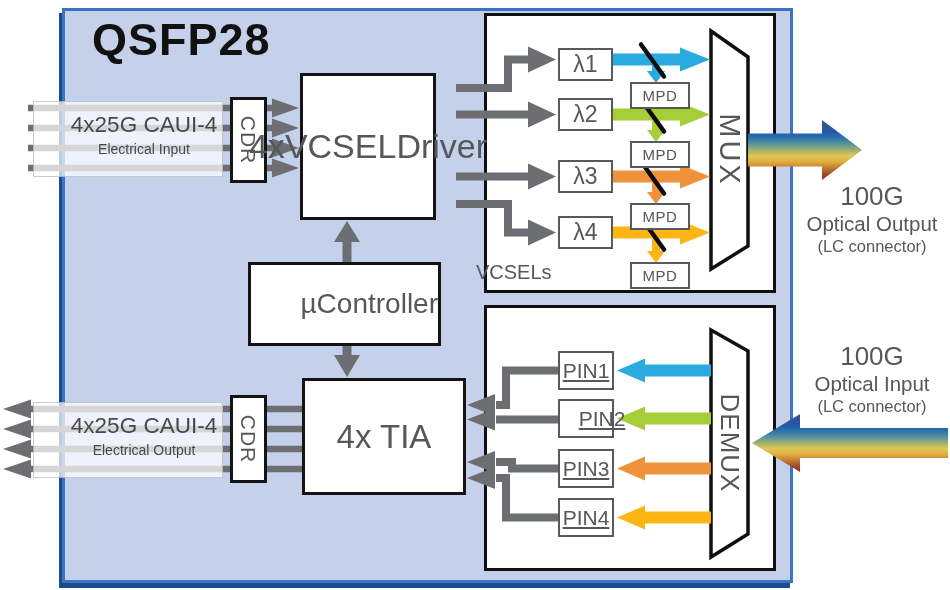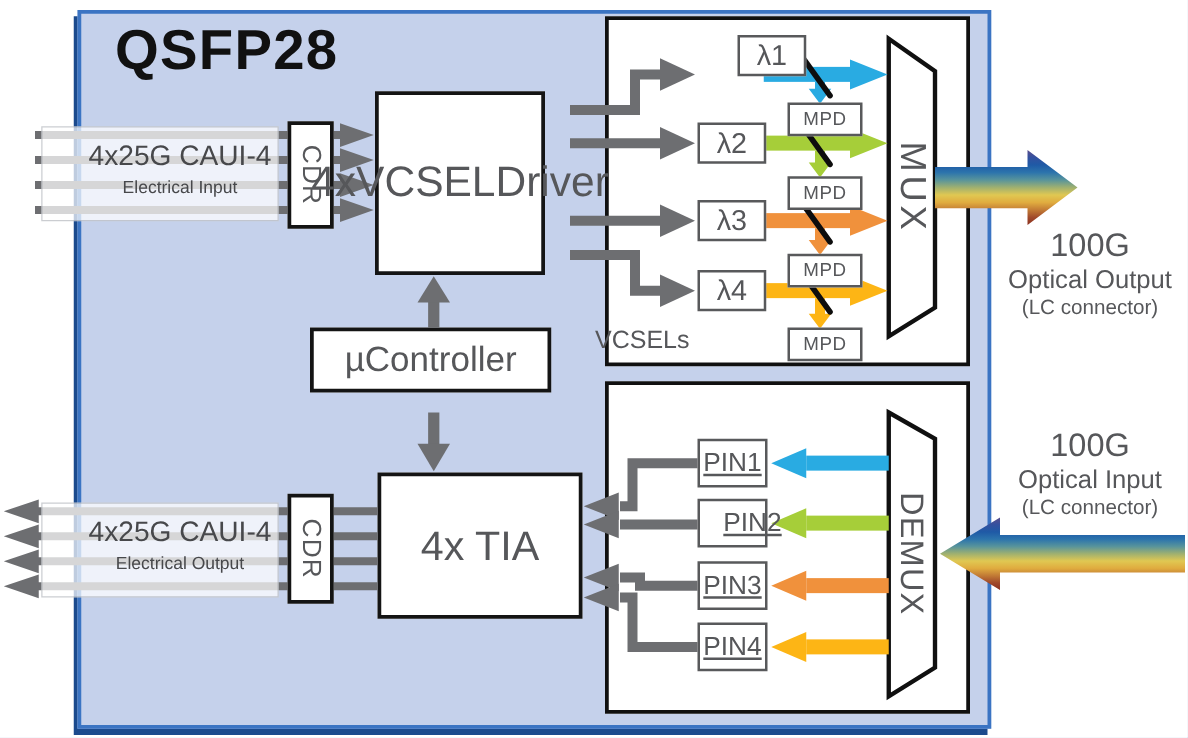--- a/index.html
+++ b/index.html
@@ -14,28 +14,28 @@
          box-sizing:border-box;z-index:1;}
   #panel-top{left:484px;top:13px;width:292px;height:280px;}
   #panel-bottom{left:484px;top:305px;width:292px;height:266px;}
   #wires{position:absolute;left:0;top:0;width:950px;height:590px;z-index:3;}
   
   .box{position:absolute;background:#fff;border:3px solid #141414;box-sizing:border-box;
        display:flex;align-items:center;justify-content:center;color:var(--text);z-index:5;}
   .gray-box{border:2px solid #58595B;}
   #vcsel-box{left:300px;top:73px;width:136px;height:147px;flex-direction:row;
              font-size:34px;line-height:1.16;}
-  #uc-box{left:248px;top:262px;width:193px;height:52px;font-size:28px;}
+  #uc-box{left:248px;top:262px;width:193px;height:84px;font-size:28px;justify-content:flex-end;}
   #tia-box{left:302px;top:378px;width:164px;height:117px;font-size:33px;}
   .cdr{left:230px;width:37px;}
   #cdr-top{top:97px;height:86px;}
   #cdr-bottom{top:395px;height:88px;}
   .cdr span{transform:rotate(90deg);font-size:21px;letter-spacing:1px;}
   .lam{left:558px;width:55px;height:33px;font-size:23px;}
-  #lam1{top:28px;margin-left:32px;} #lam2{top:98px;} #lam3{top:160px;} #lam4{top:216px;}
+  #lam1{top:48px;} #lam2{top:98px;} #lam3{top:160px;} #lam4{top:216px;}
   .mpd{left:630px;width:60px;height:27px;font-size:15px;letter-spacing:.5px;}
   #mpd1{top:82px;} #mpd2{top:141px;} #mpd3{top:203px;} #mpd4{top:262px;}
   .pin{left:558px;width:56px;height:39px;font-size:21px;text-decoration:underline;}
   #pin1{top:351px;} #pin2{top:399px;padding-left:32px;} #pin3{top:449px;} #pin4{top:498px;}
   
   .vtext{position:absolute;text-align:center;color:var(--text);z-index:5;}
   #mux-label{left:668px;top:134px;width:124px;height:32px;line-height:32px;
              transform:rotate(90deg);font-size:29px;letter-spacing:3px;}
   #demux-label{left:660px;top:427px;width:140px;height:32px;line-height:32px;
              transform:rotate(90deg);font-size:26px;letter-spacing:1px;}

